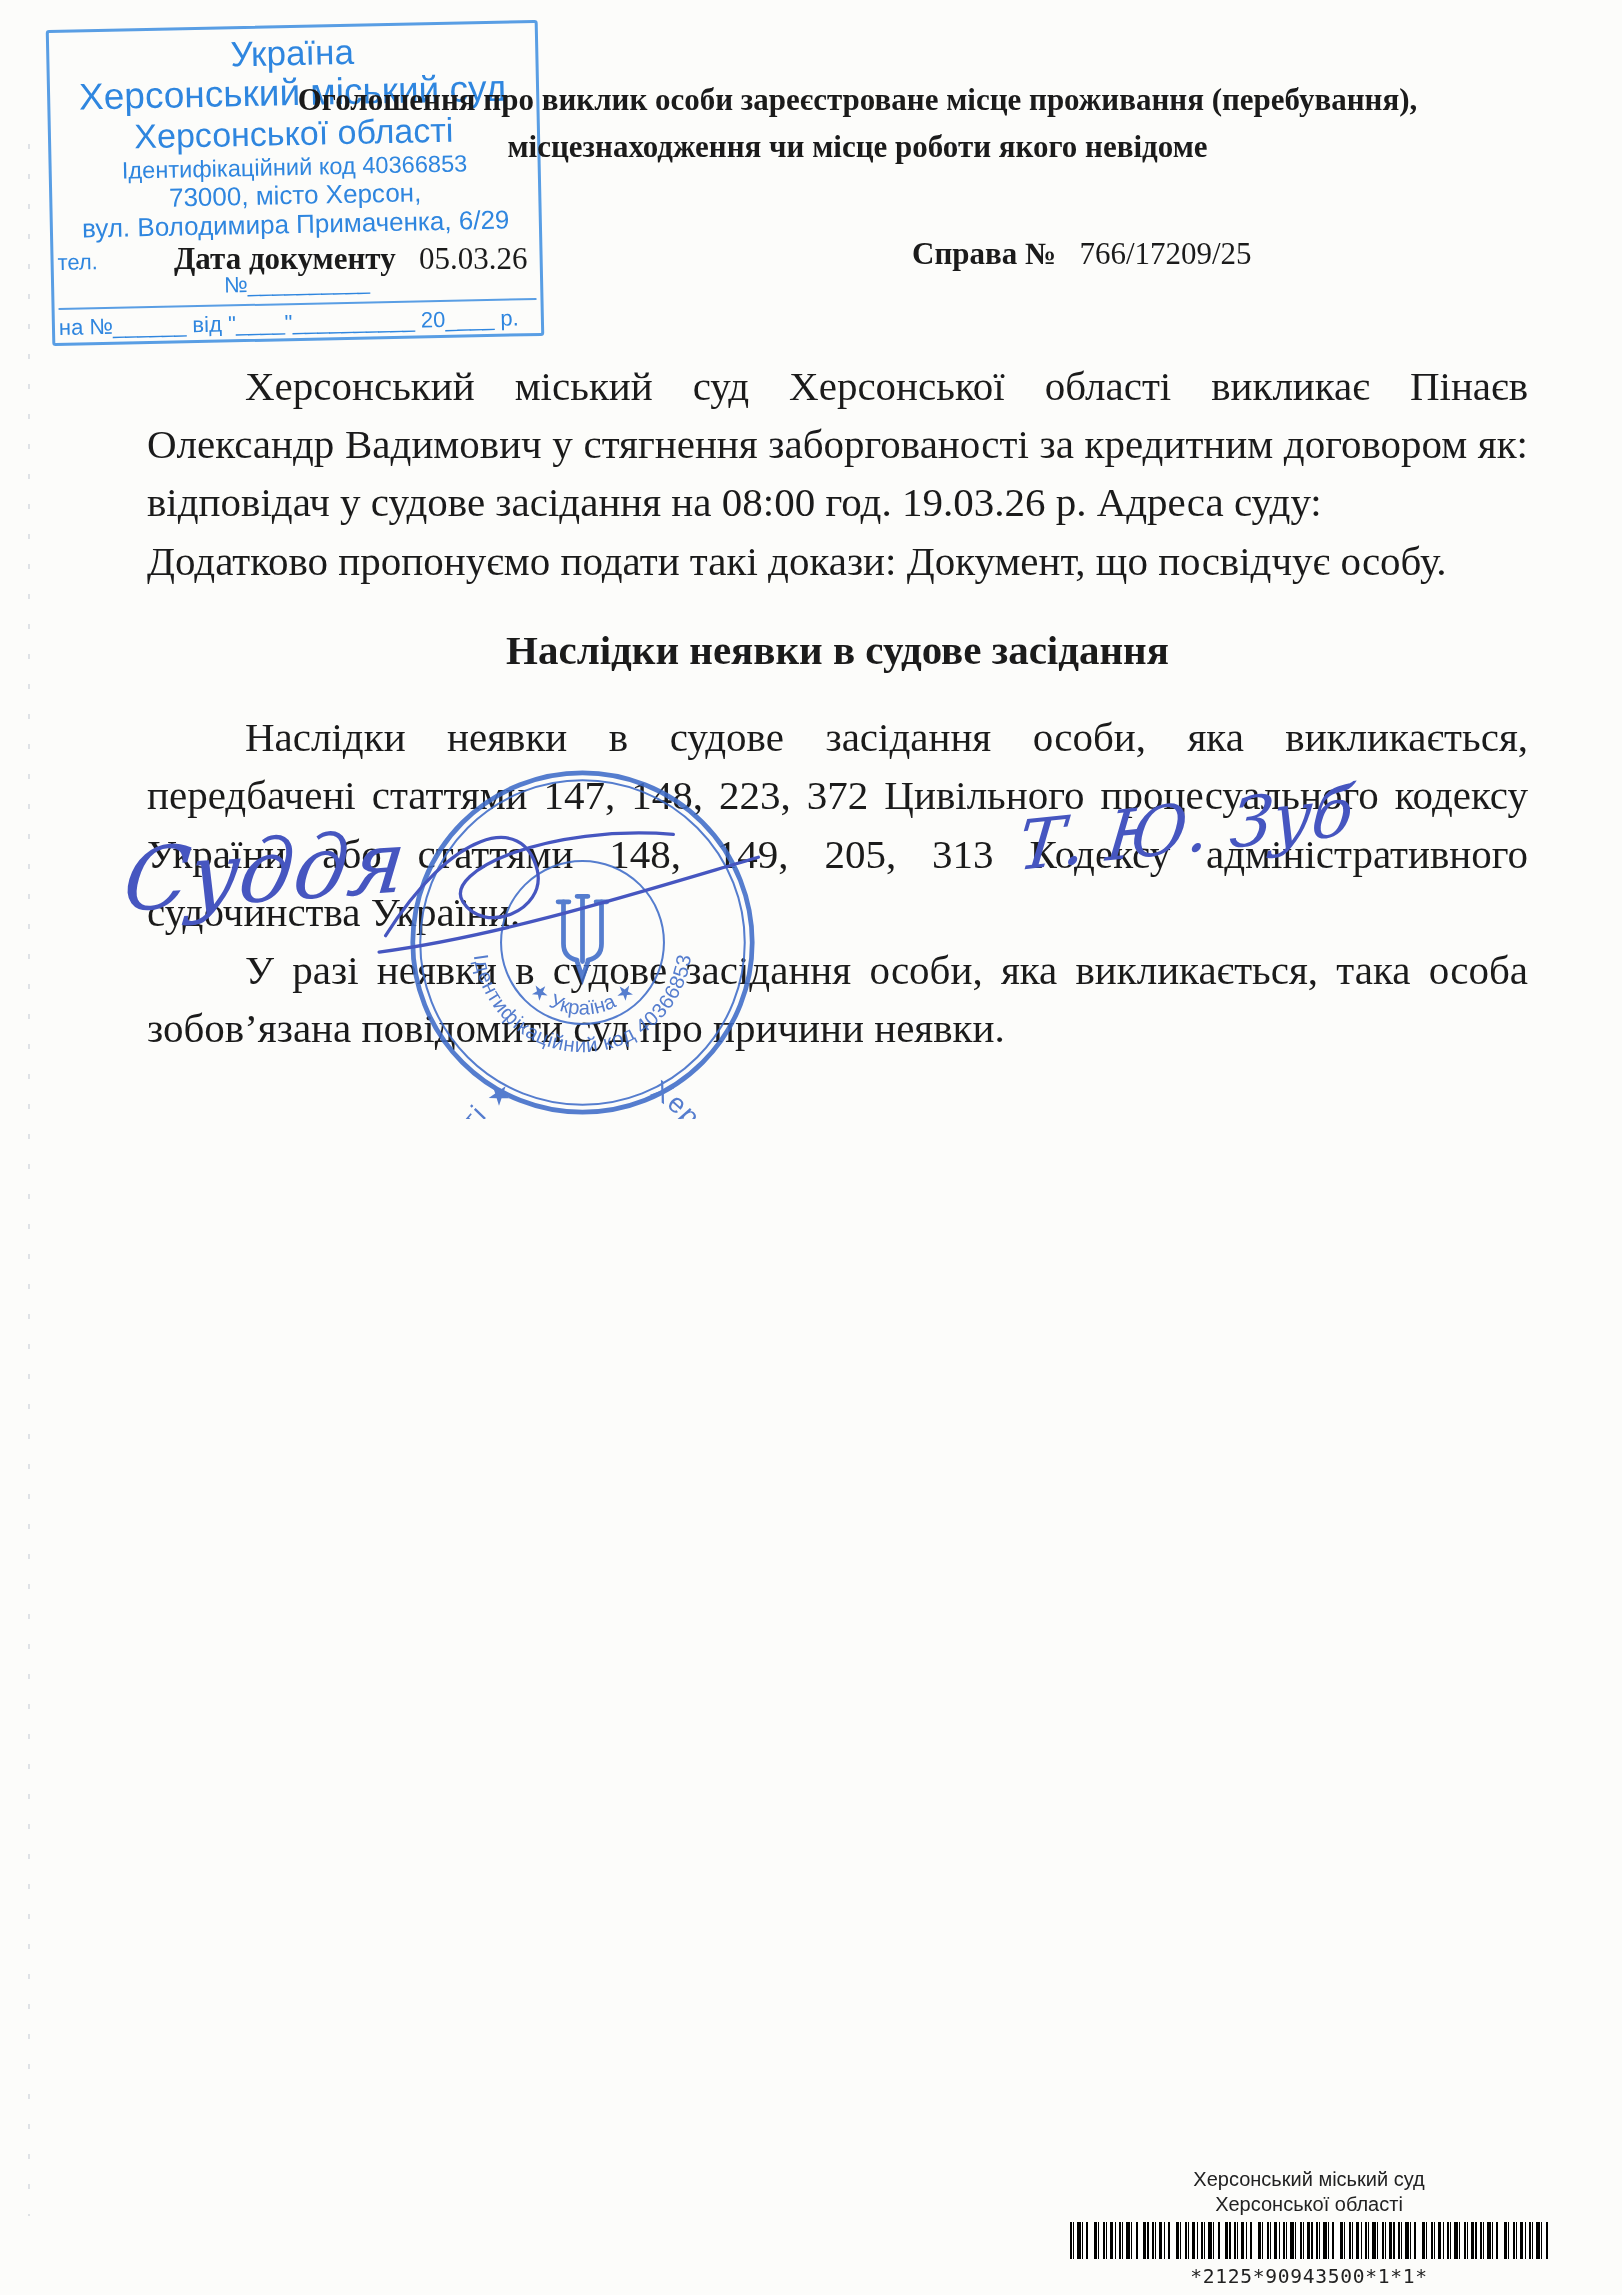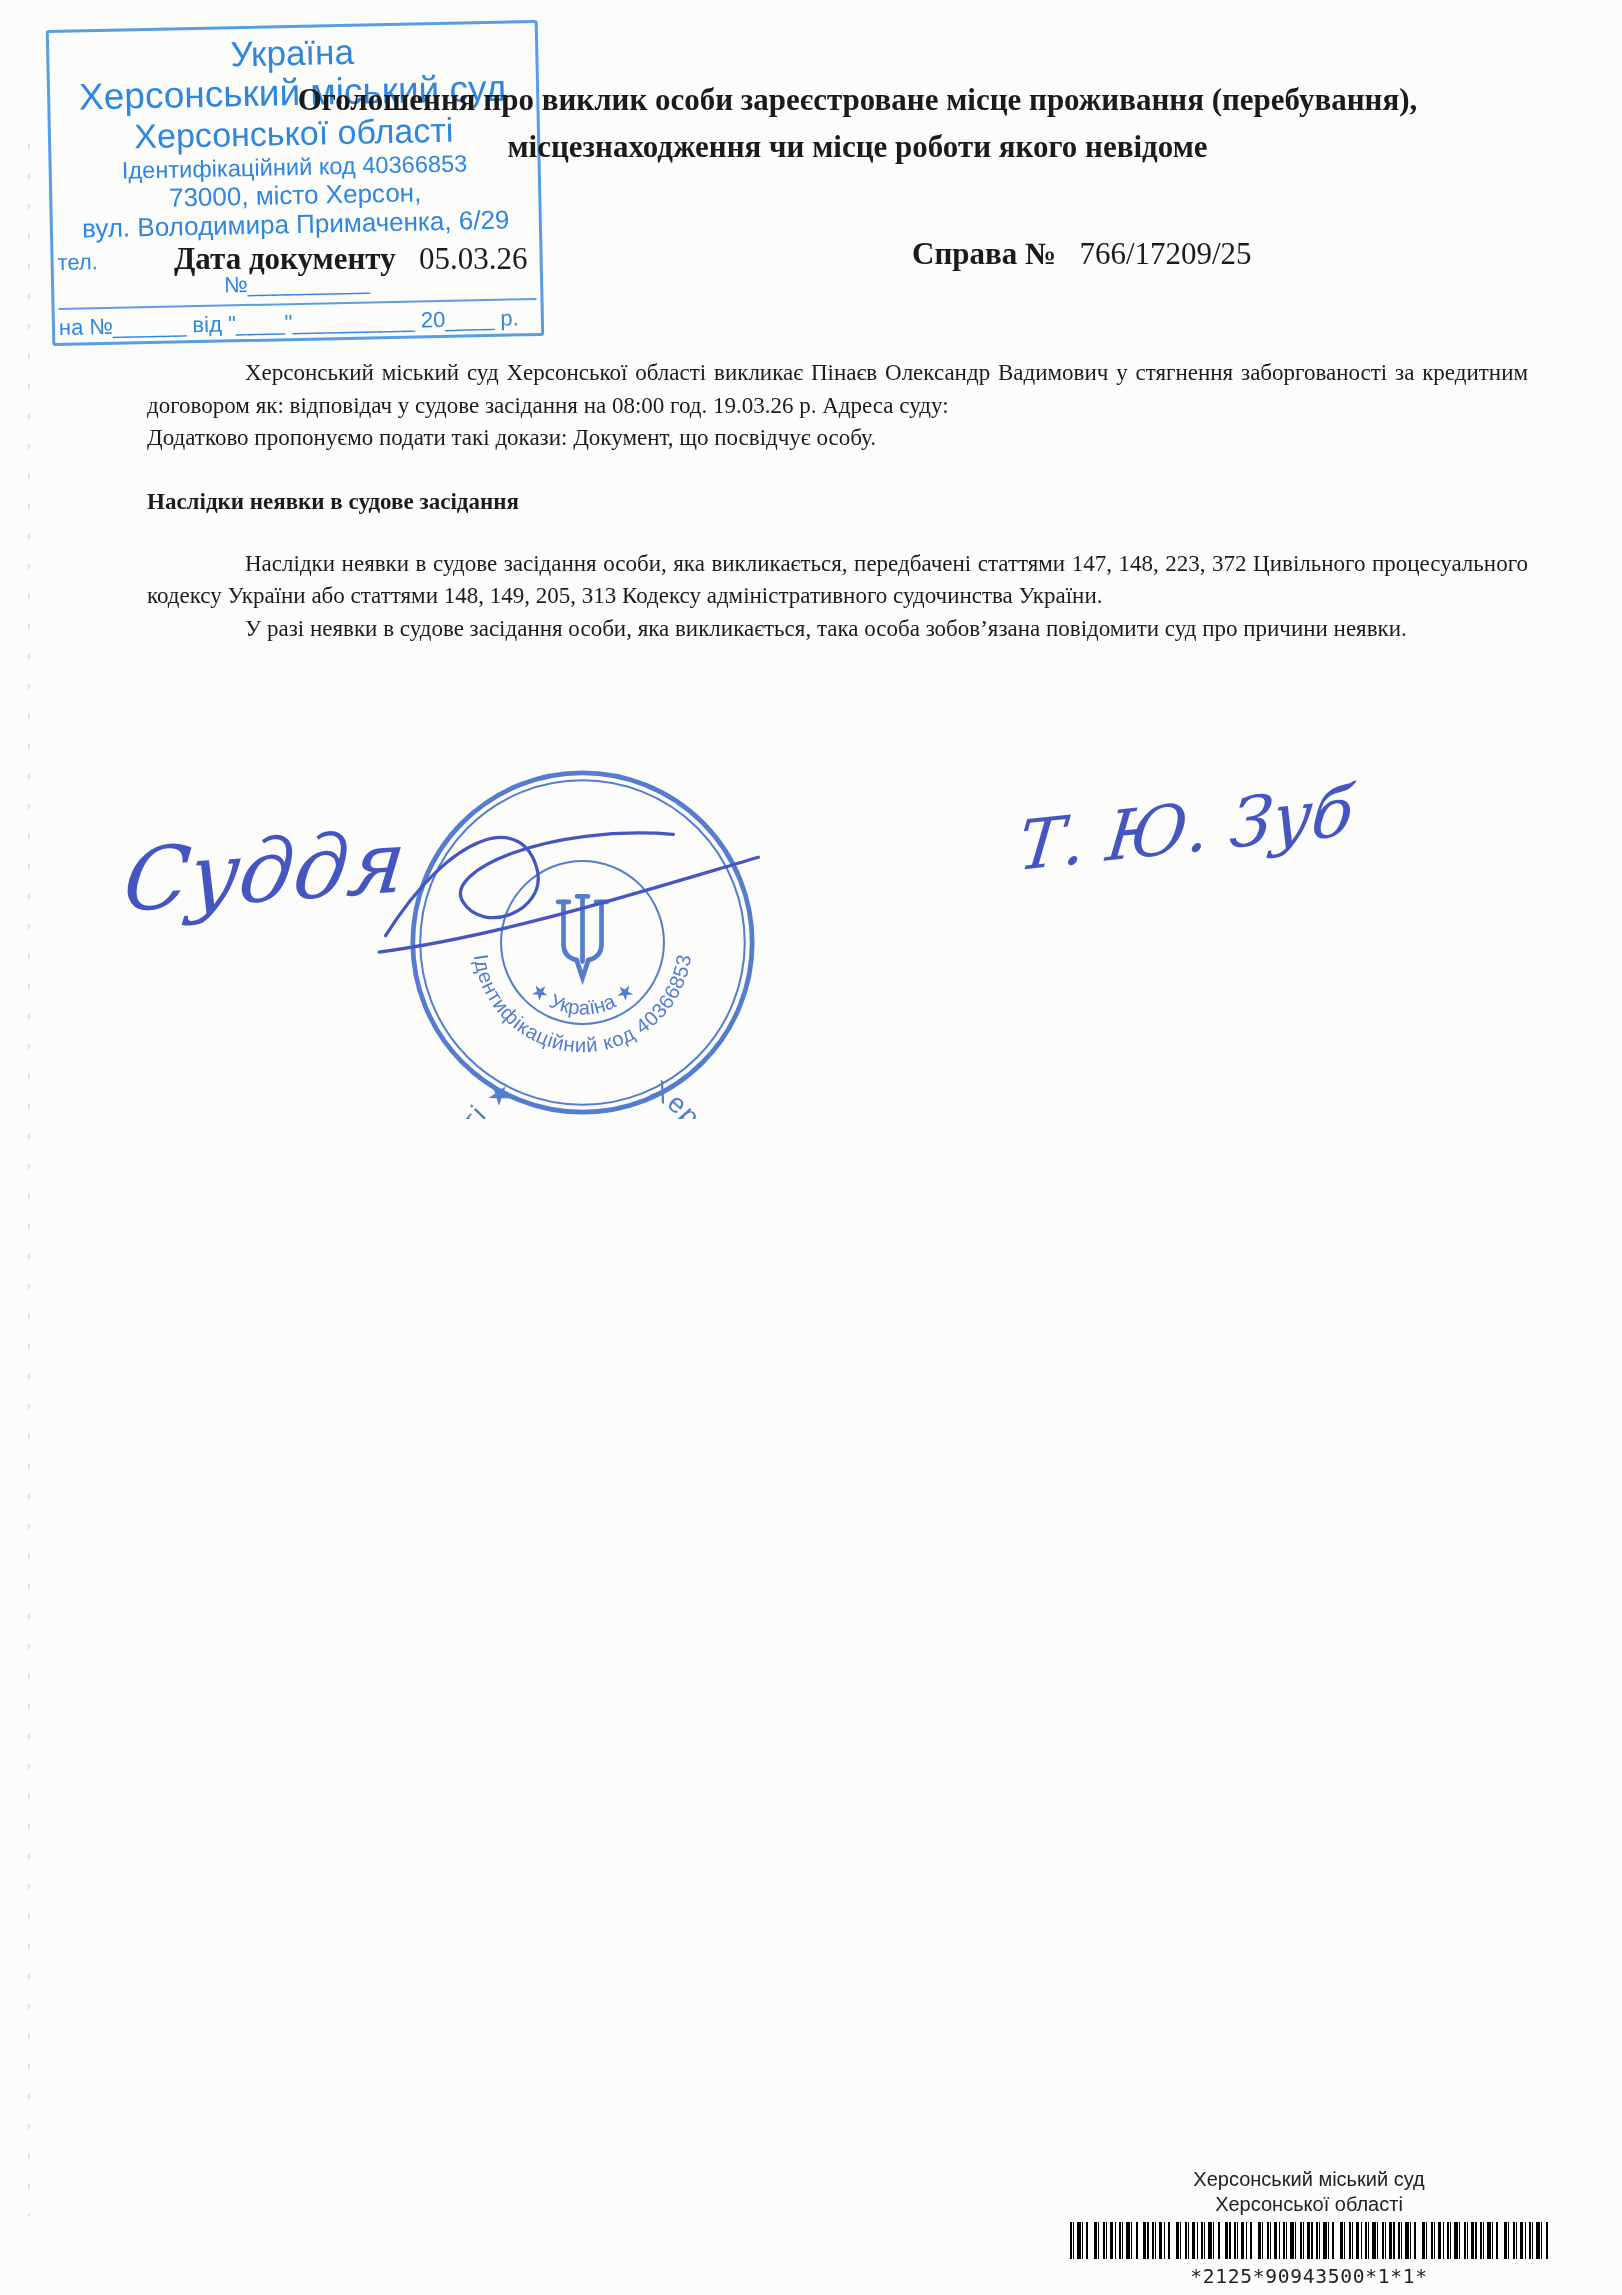--- a/index.html
+++ b/index.html
@@ -51,26 +51,26 @@
     z-index:2;
   }
   .date-row{position:absolute;left:134px;top:241px;font-size:31px;z-index:2;white-space:nowrap;margin-left:40px;}
   .date-row .lbl{font-weight:bold;}
   .case-row{position:absolute;left:912px;top:236px;font-size:31px;z-index:2;white-space:nowrap;text-align:right;}
   .case-row .lbl{font-weight:bold;}
 
   
   .body-text{
     position:absolute;left:147px;right:95px;top:357px;
-    font-size:23px;line-height:1.42;text-align:justify;
+    font-size:41px;line-height:1.42;text-align:justify;
   }
   .body-text p{margin:0;}
   .indent{text-indent:98px;}
   .section-heading{
-    text-align:left;font-weight:bold;margin:31px 0 29px 0 !important;
+    text-align:center;font-weight:bold;margin:31px 0 29px 0 !important;
     text-indent:0;
   }
 
   
   .judge-label{
     position:absolute;left:124px;top:821px;
     font-size:86px;font-style:italic;color:#4656c0;
     font-family:"DejaVu Serif",serif;
     transform:rotate(-4deg) skewX(-10deg);
     z-index:3;

